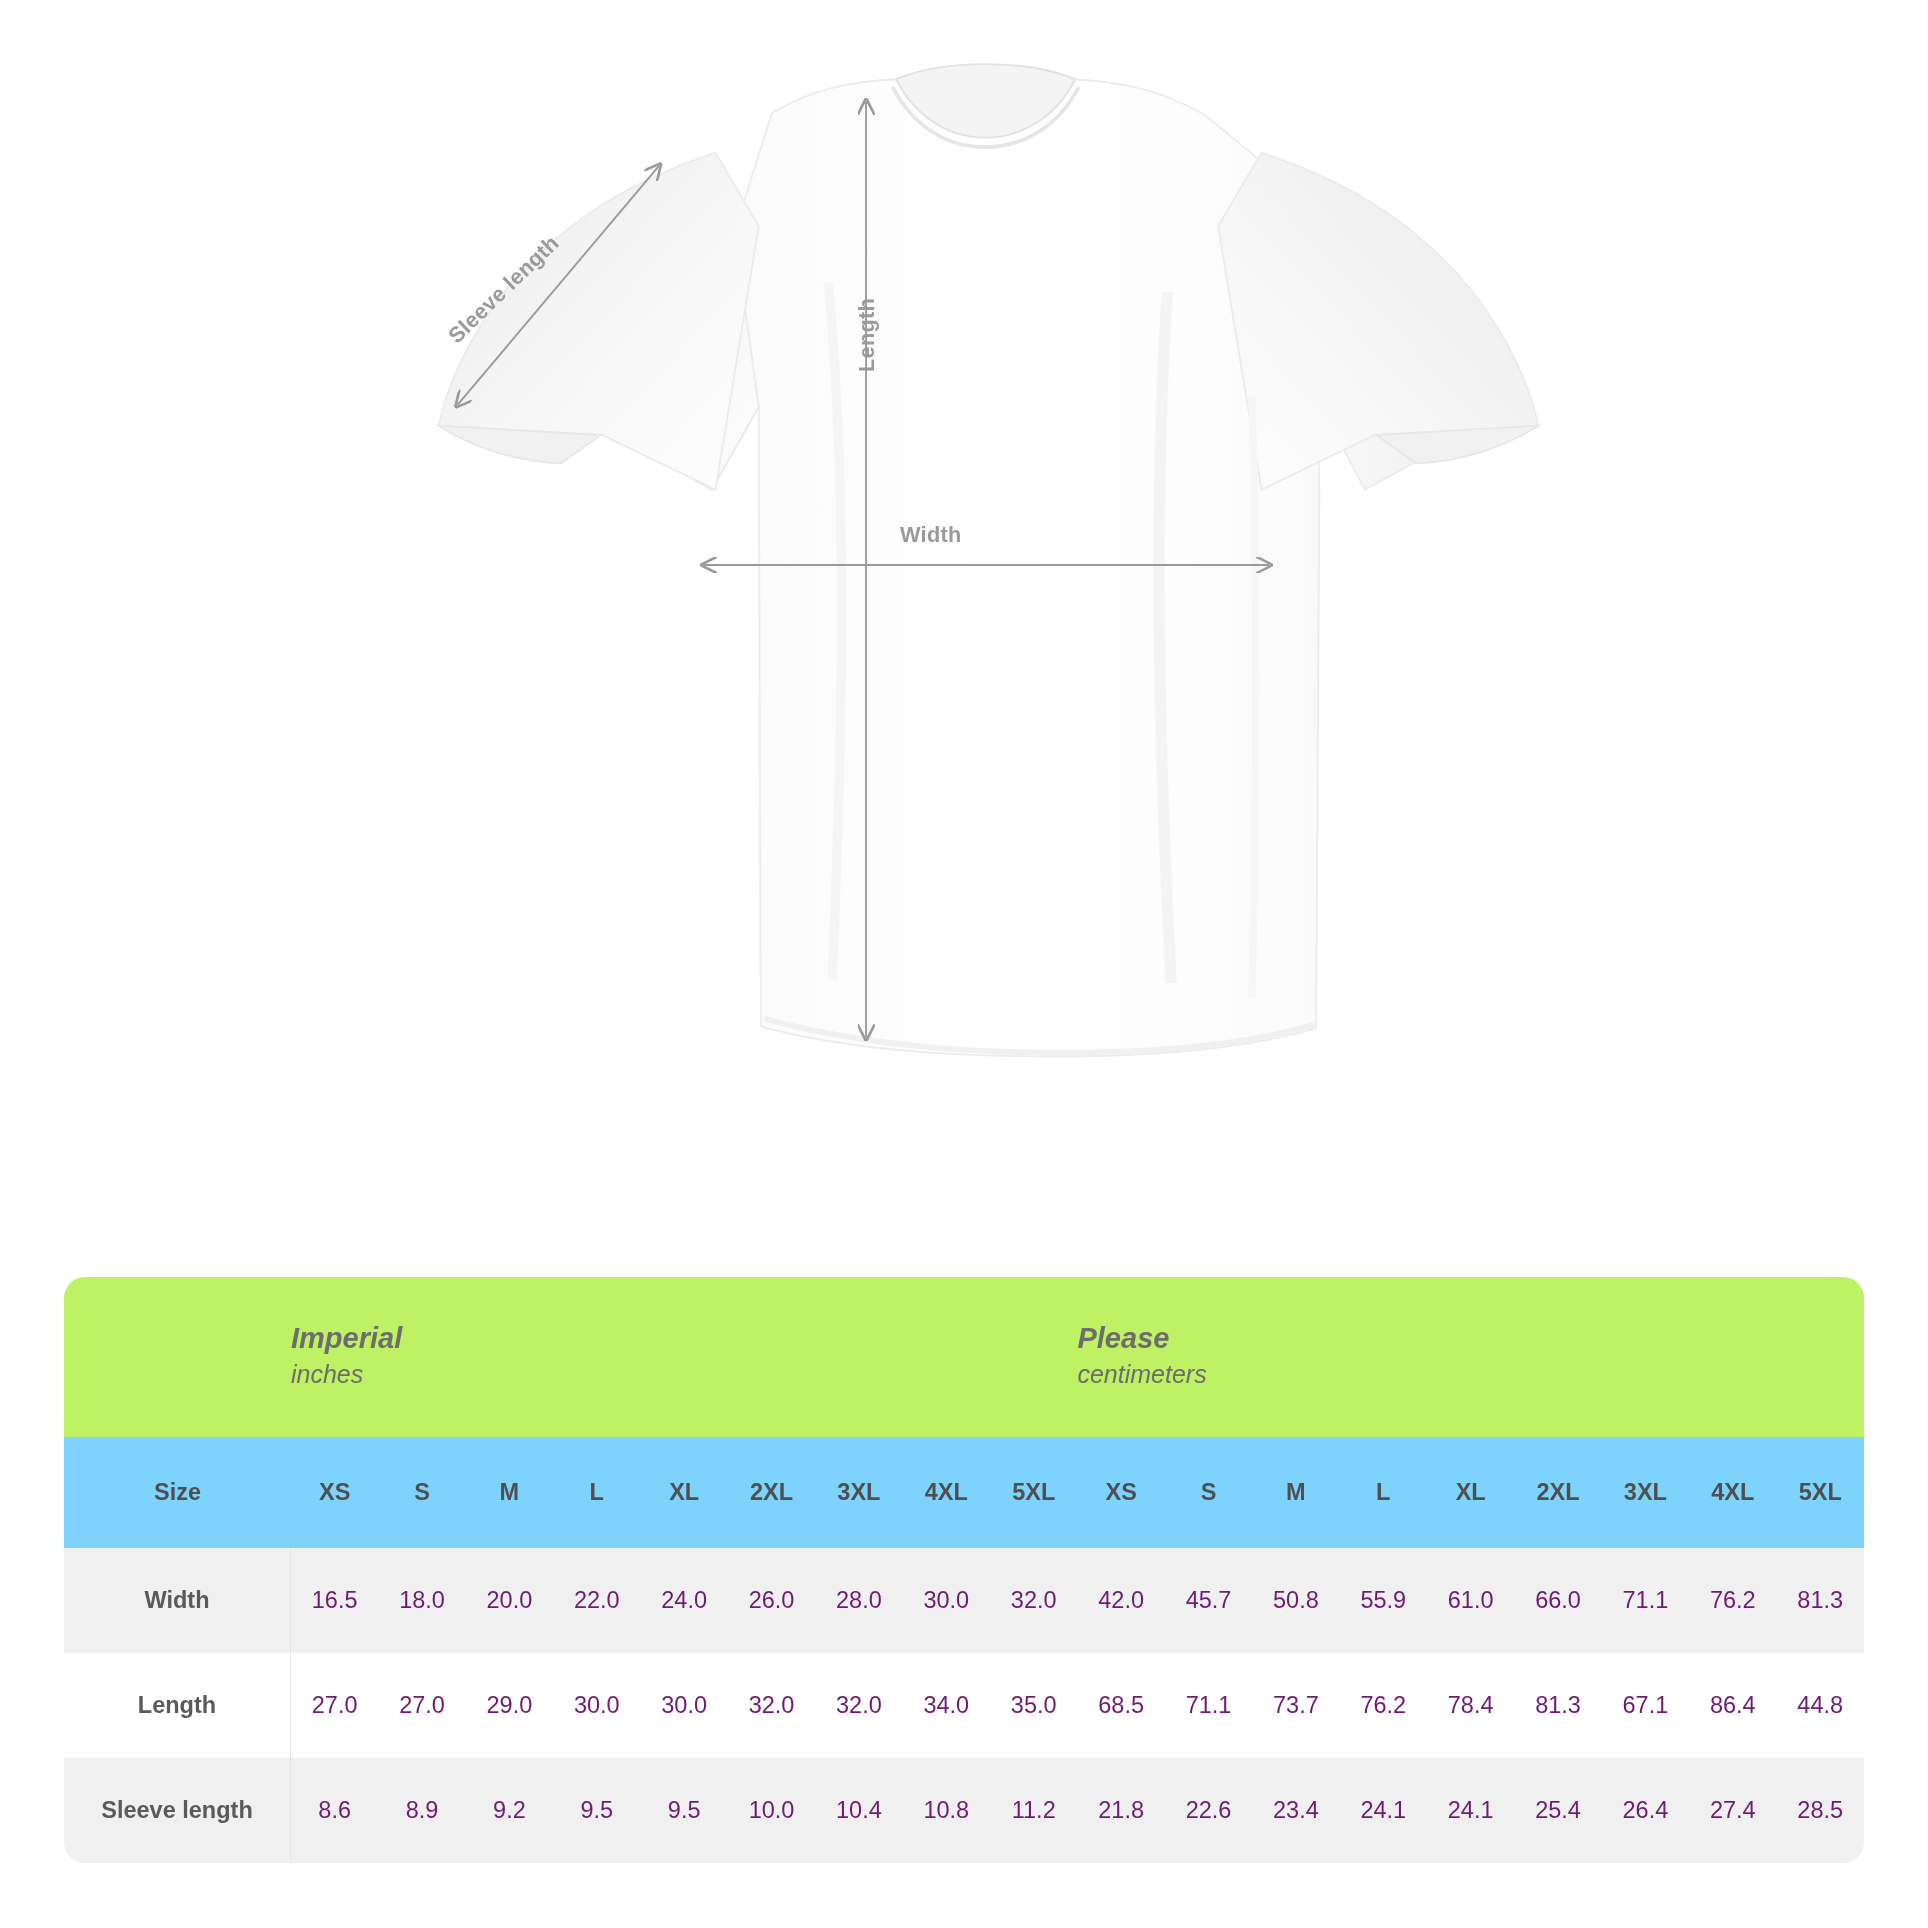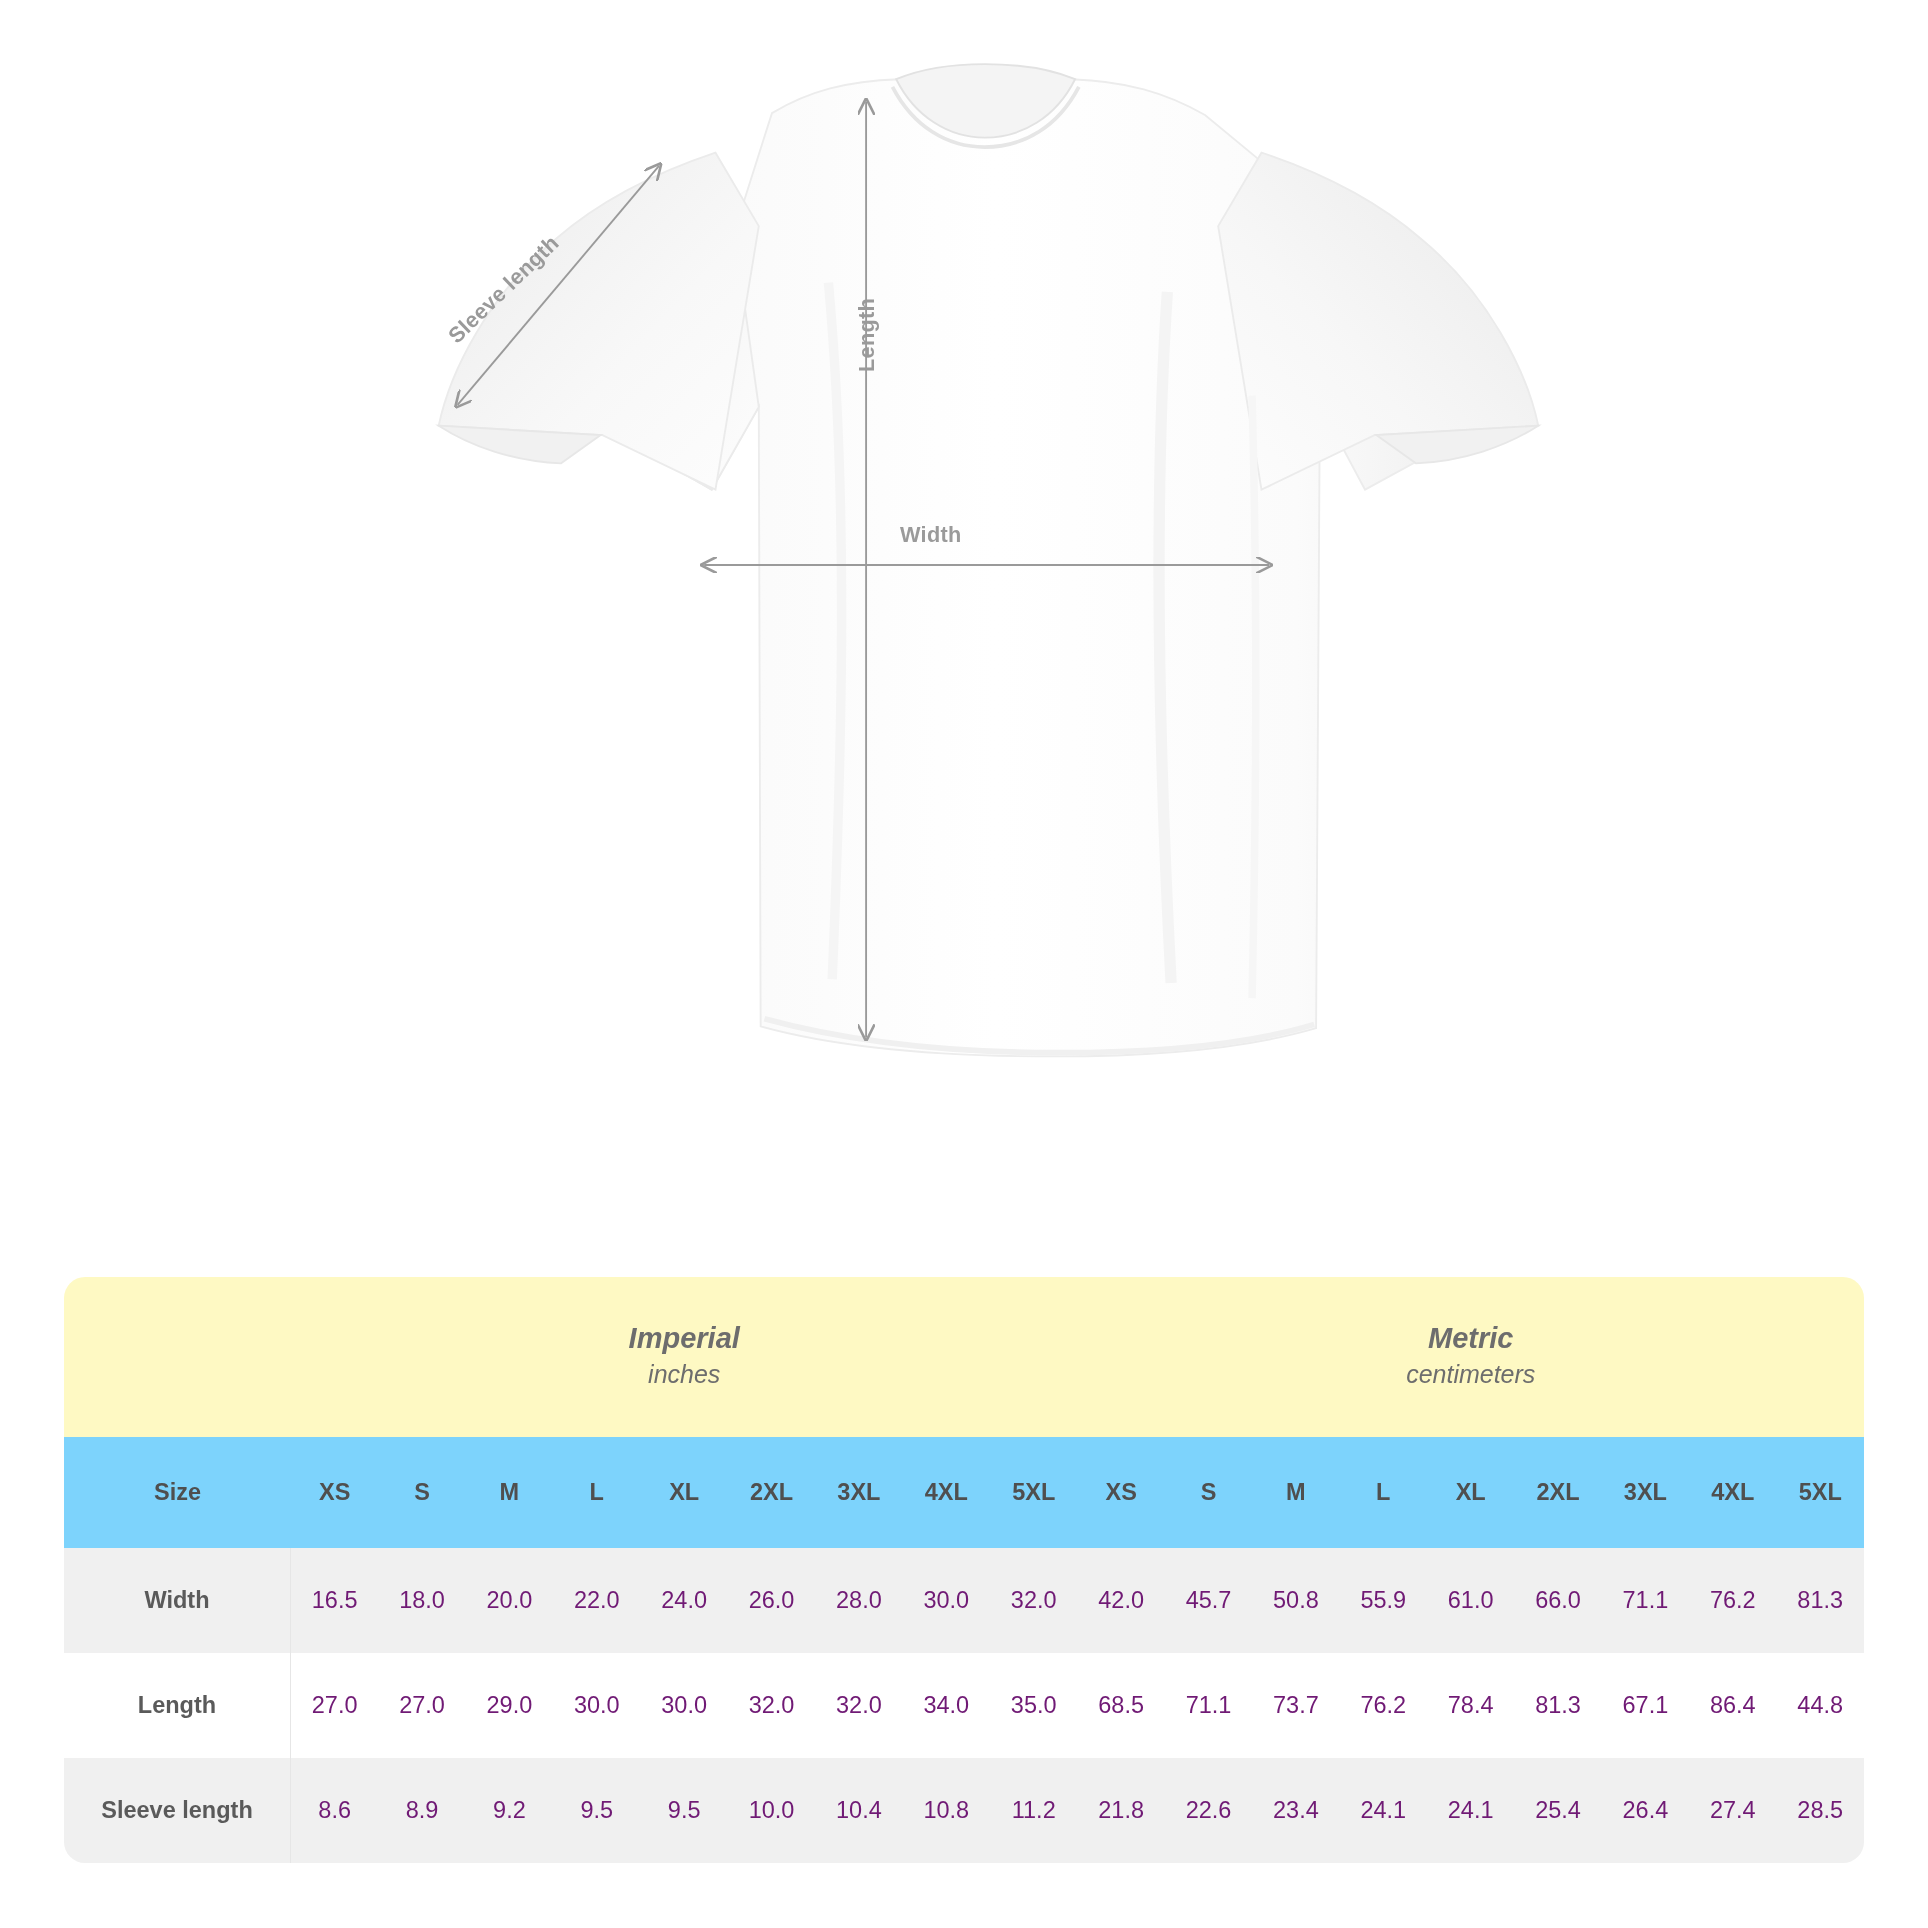--- a/index.html
+++ b/index.html
@@ -77,24 +77,23 @@
     border-spacing: 0;
     width: 1800px;
     table-layout: fixed;
   }
   table.size-table td, table.size-table th {
     border: 0;
     padding: 0;
   }
 
   .unitbar td {
-    background: #fef9c3;
+    background: #bef264;
     height: 160px;
     vertical-align: middle;
-    text-align: center;
   }
   .unitbar td.corner-left { border-top-left-radius: 21px; }
   .unitbar td.corner-right { border-top-right-radius: 21px; }
   .unit-name {
     font-size: 29px;
     font-weight: bold;
     font-style: italic;
     color: #6d6d6d;
     line-height: 1.25;
   }
@@ -233,21 +232,21 @@
       </colgroup>
 
       <thead>
         <tr class="unitbar">
           <td class="corner-left"></td>
           <td colspan="9">
             <div class="unit-name">Imperial</div>
             <div class="unit-sub">inches</div>
           </td>
           <td colspan="9" class="corner-right">
-            <div class="unit-name">Metric</div>
+            <div class="unit-name">Please</div>
             <div class="unit-sub">centimeters</div>
           </td>
         </tr>
 
         <tr class="hdr">
           <td class="rowhead">Size</td>
           <td>XS</td>
           <td>S</td>
           <td>M</td>
           <td>L</td>

